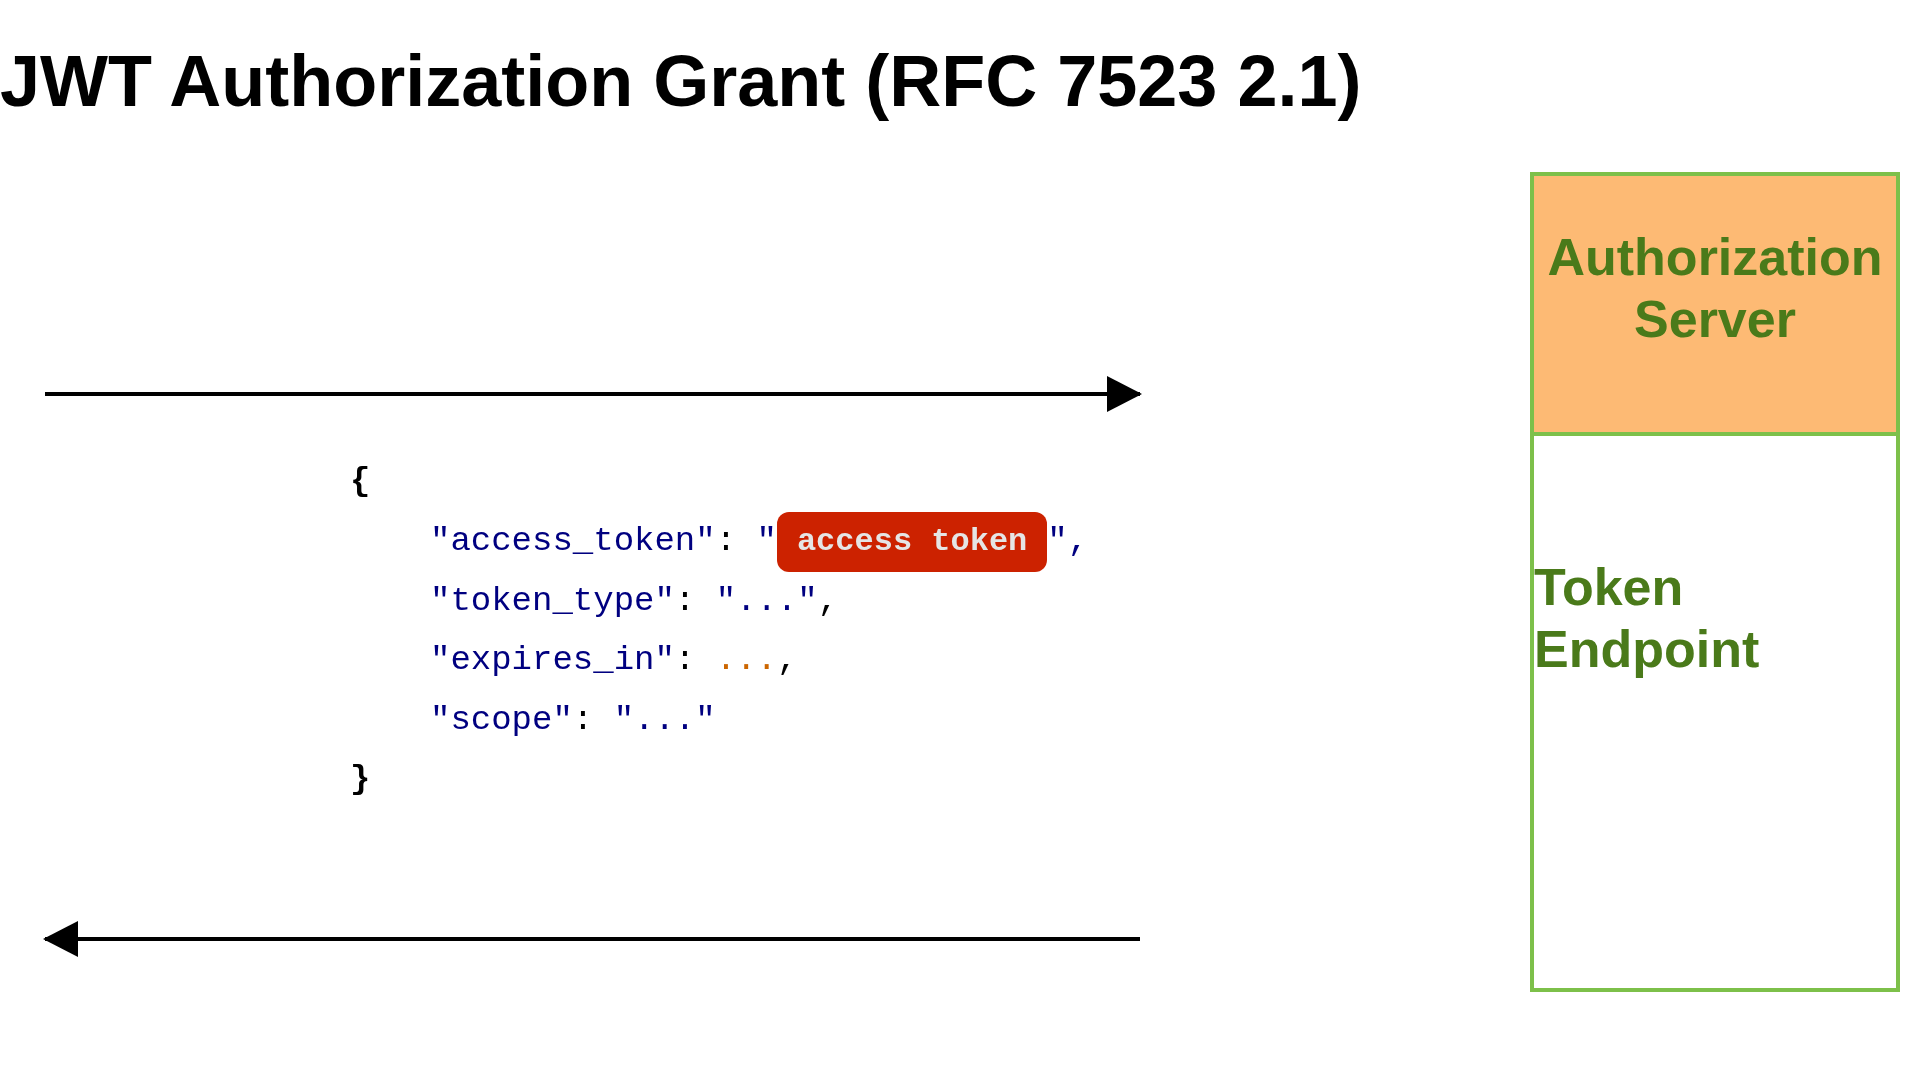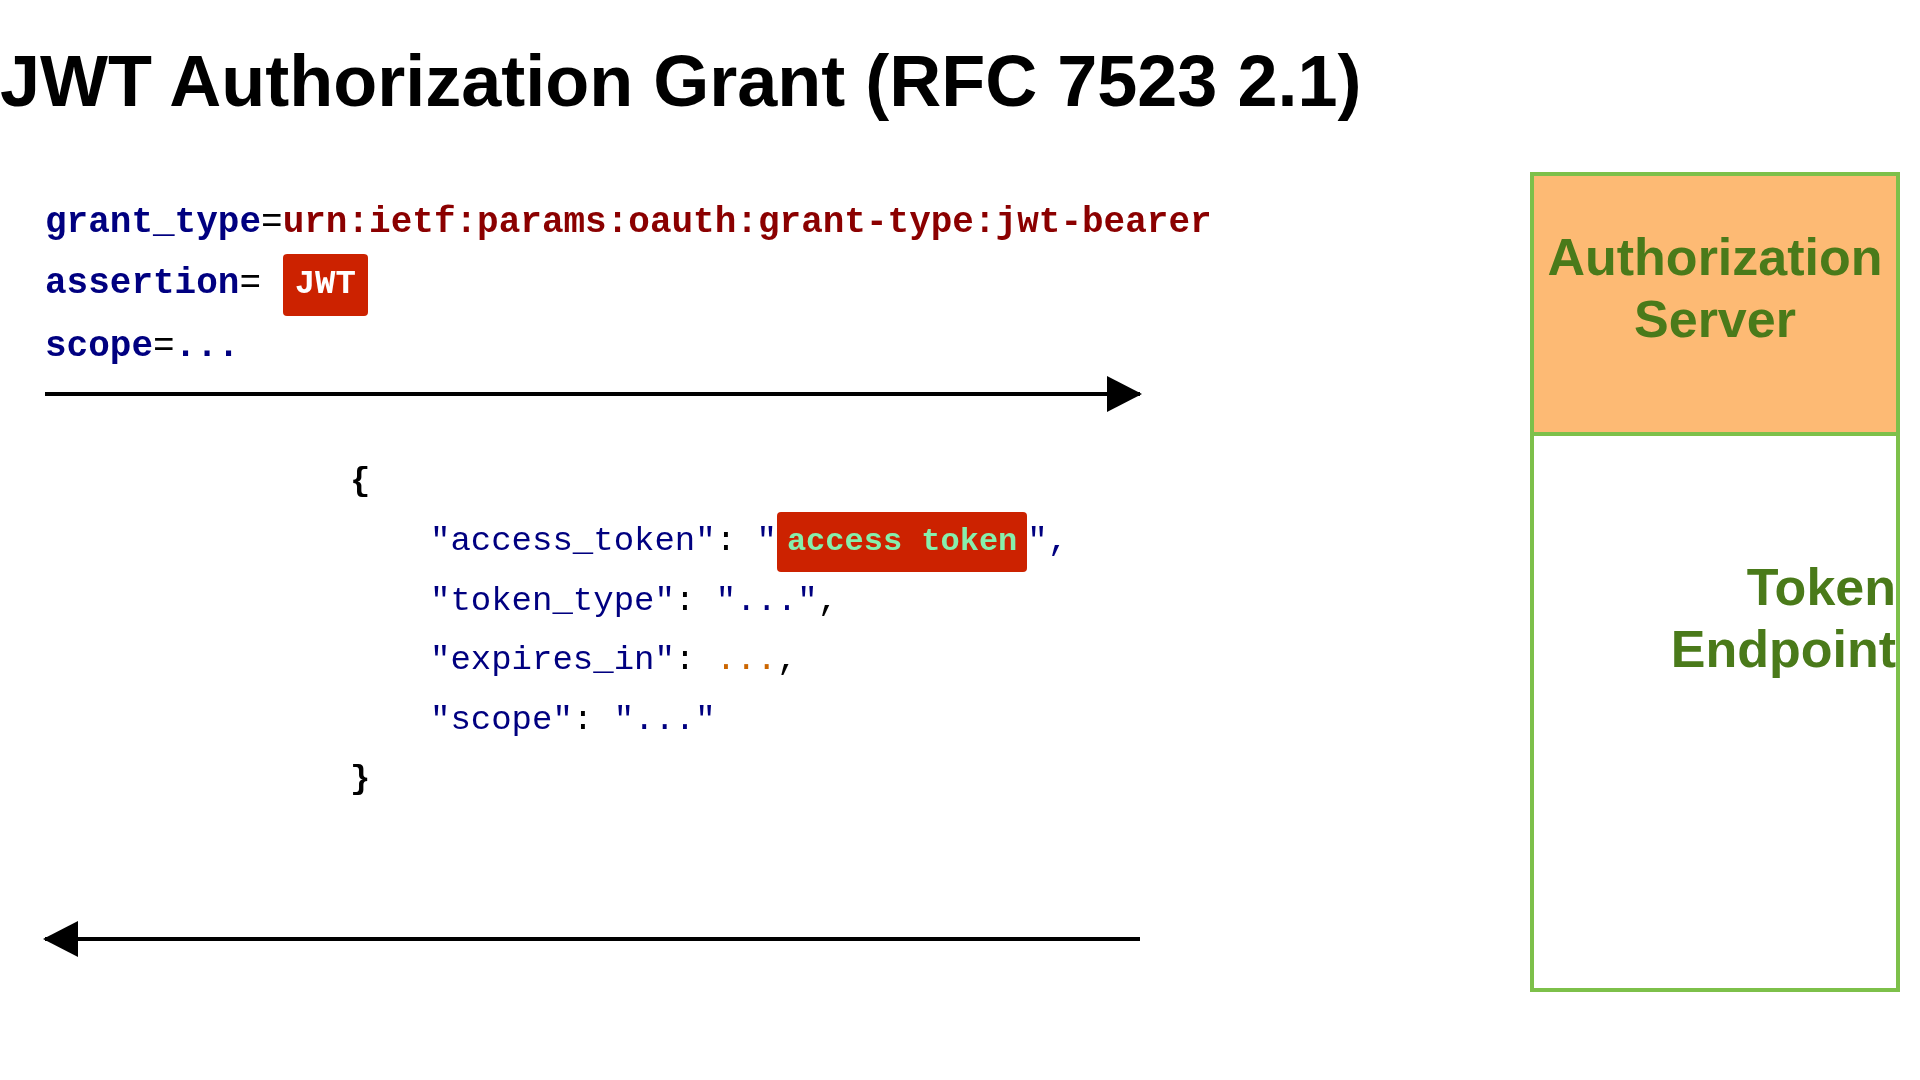--- a/index.html
+++ b/index.html
@@ -60,21 +60,21 @@
       border: 4px solid #7dc04a;
       background: #ffffff;
       z-index: 2;
     }
 
     .token-endpoint-label {
       font-family: Arial, sans-serif;
       font-size: 52px;
       font-weight: bold;
       color: #4a7a1a;
-      text-align: right;
+      text-align: left;
       padding-top: 120px;
       line-height: 1.2;
     }
 
     
     .request-params {
       position: absolute;
       left: 45px;
       top: 30px;
       line-height: 1.7;
@@ -178,53 +178,42 @@
       color: #000080;
     }
 
     .json-number {
       color: #cc6600;
     }
 
     .access-token-badge {
       display: inline-block;
       background: #cc2200;
-      color: #86efac;
+      color: #e5e5e5;
       font-weight: bold;
       font-size: 32px;
-      padding: 2px 10px;
-      border-radius: 4px;
+      padding: 2px 20px;
+      border-radius: 12px;
     }
   </style>
 </head>
 <body>
 
 <div class="page-title">JWT Authorization Grant (RFC 7523 2.1)</div>
 
 <div class="main-content">
 
   <div class="auth-server-box">
     <div class="auth-server-label">Authorization<br>Server</div>
   </div>
 
   <div class="token-endpoint-box">
     <div class="token-endpoint-label">Token<br>Endpoint</div>
   </div>
 
-  <div class="request-params">
-    <div class="line-grant">
-      <span class="key-text">grant_type</span><span>=</span><span class="value-text">urn:ietf:params:oauth:grant-type:jwt-bearer</span>
-    </div>
-    <div class="line-grant">
-      <span class="key-text">assertion</span><span>=</span> <span class="jwt-badge">JWT</span>
-    </div>
-    <div class="line-grant">
-      <span class="key-text">scope</span><span>=</span><span class="scope-value">...</span>
-    </div>
-  </div>
 
   <div class="arrow-right"></div>
 
   <div class="json-response">
     <div><span class="json-brace">{</span></div>
     <div style="margin-left:80px;">
       <span class="json-string">"access_token"</span><span class="json-colon">: </span><span class="json-string">"</span><span class="access-token-badge">access token</span><span class="json-string">",</span>
     </div>
     <div style="margin-left:80px;">
       <span class="json-string">"token_type"</span><span class="json-colon">: </span><span class="json-string">"..."</span><span class="json-colon">,</span>

